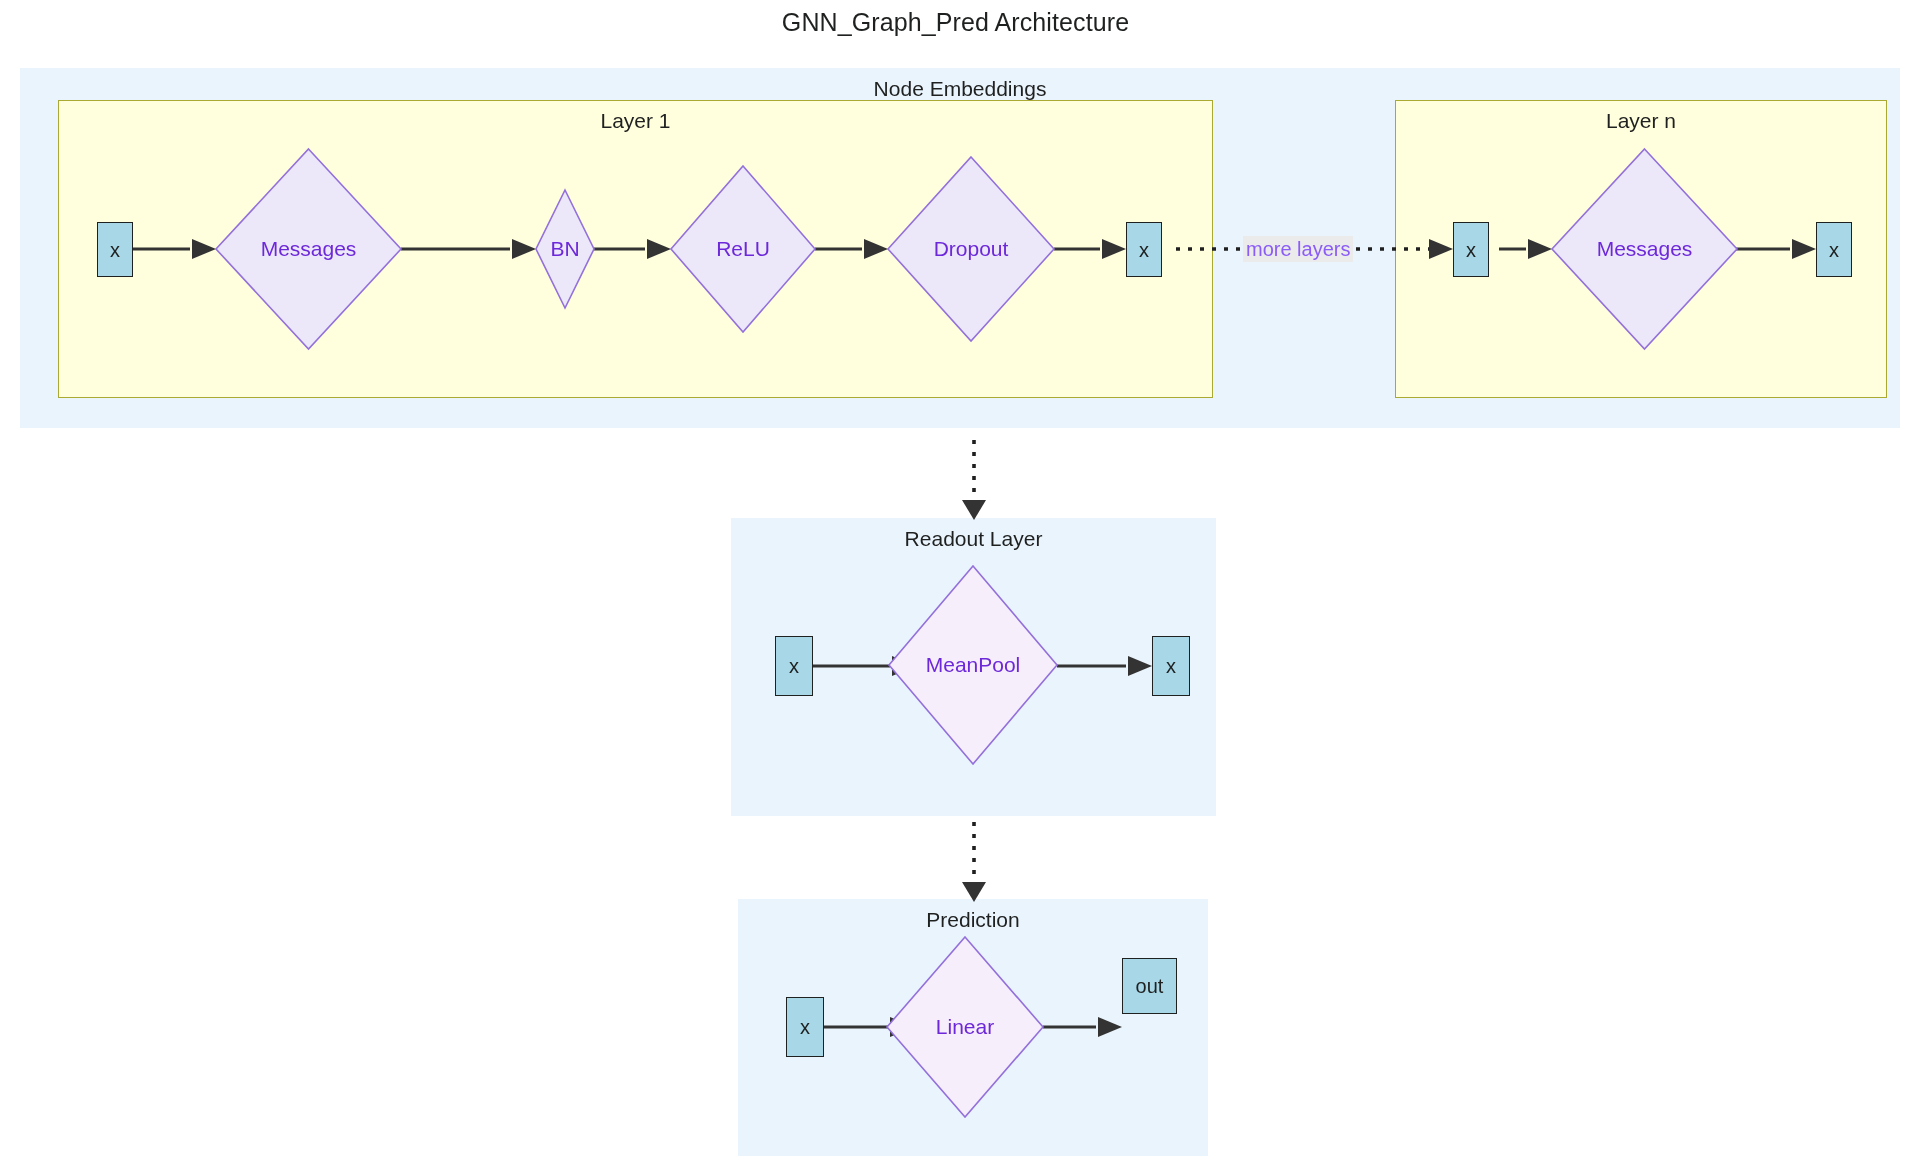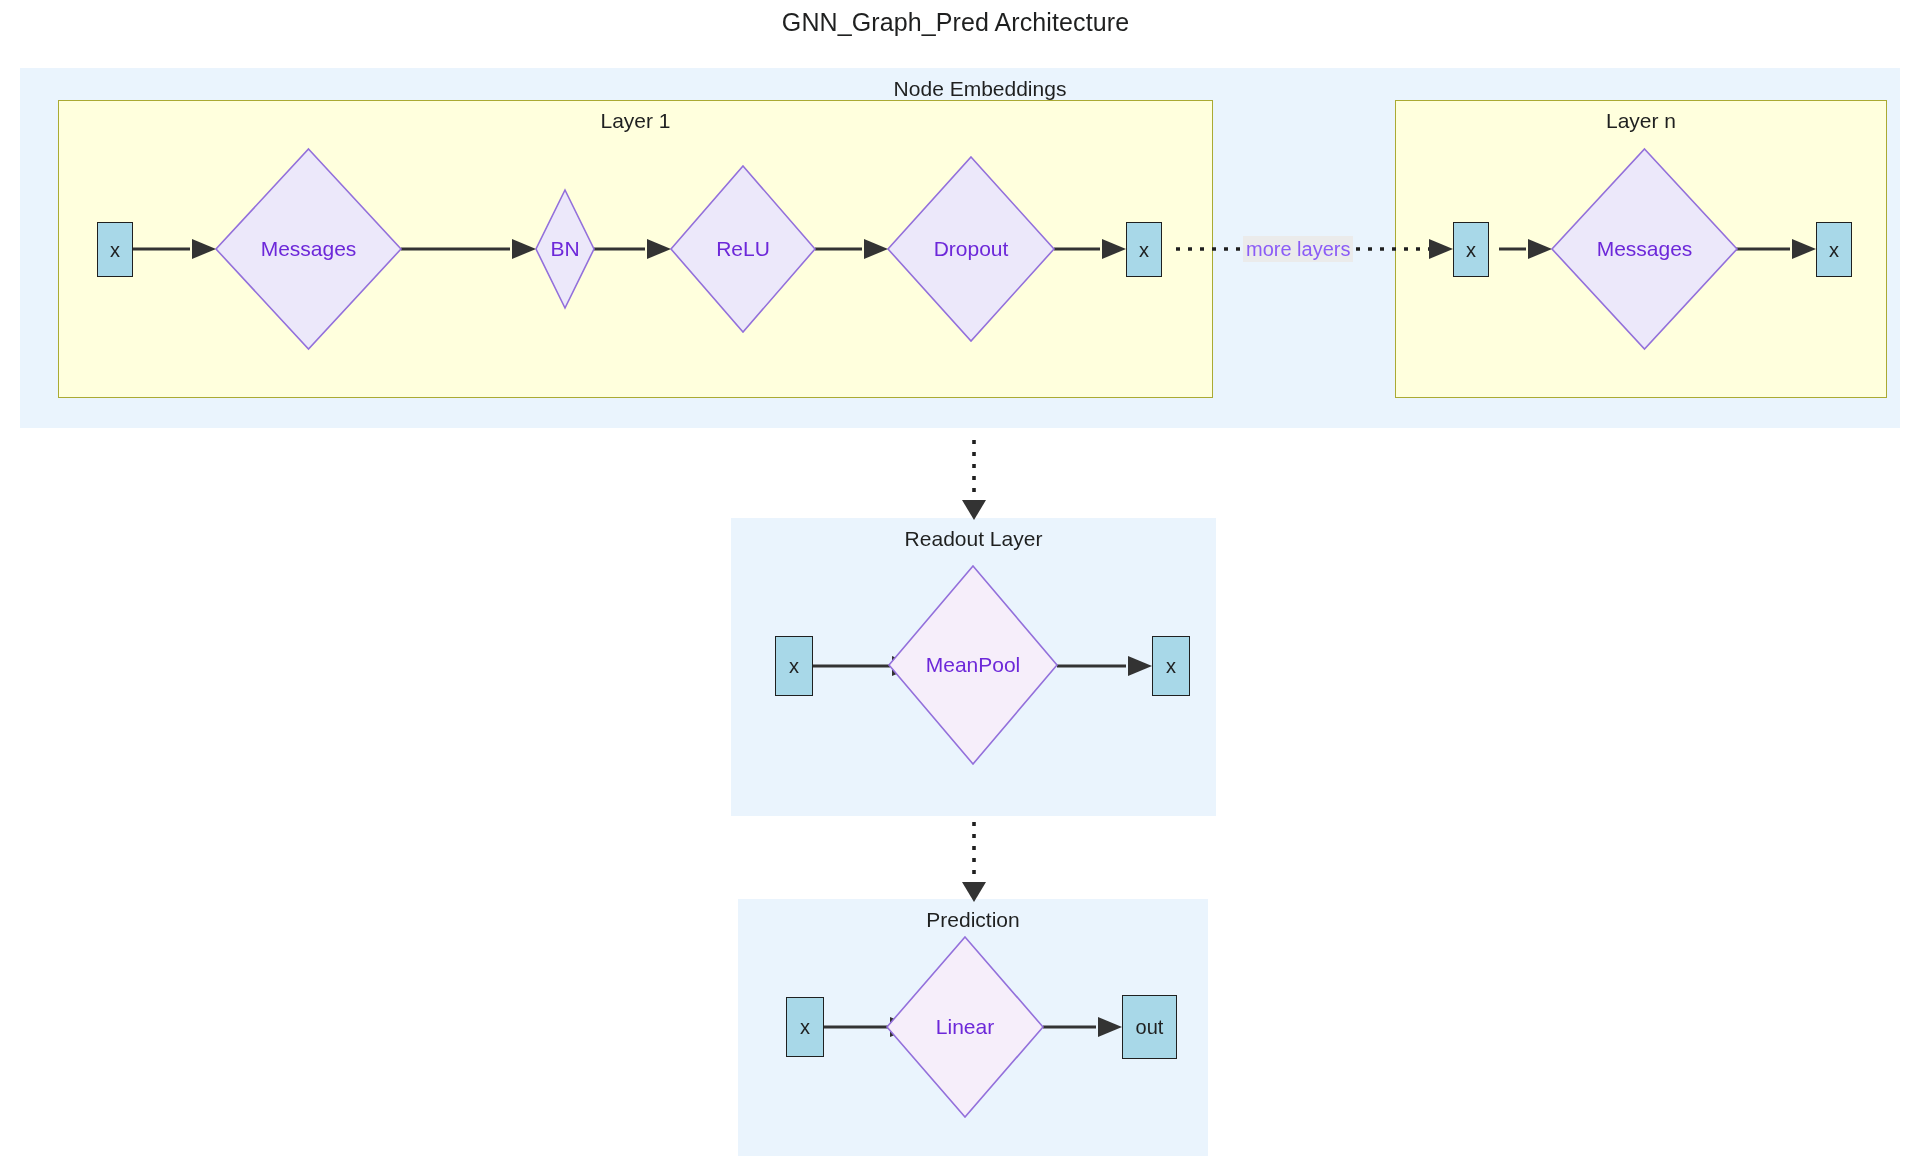--- a/index.html
+++ b/index.html
@@ -130,21 +130,21 @@
     white-space: nowrap;
     line-height: 1.1;
   }
 </style>
 </head>
 <body>
 
 <div class="diagram-title">GNN_Graph_Pred Architecture</div>
 
 <div class="cluster cluster-outer" style="left:20px; top:68px; width:1880px; height:360px;">
-  <div class="cluster-label" style="top:8px;margin-left:20px;">Node Embeddings</div>
+  <div class="cluster-label" style="top:8px;">Node Embeddings</div>
 </div>
 
 <div class="cluster cluster-layer" style="left:58px; top:100px; width:1155px; height:298px;">
   <div class="cluster-label" style="top:8px;text-align:center;">Layer 1</div>
 </div>
 
 <div class="cluster cluster-layer" style="left:1395px; top:100px; width:492px; height:298px;">
   <div class="cluster-label" style="top:8px;">Layer n</div>
 </div>
 
@@ -290,15 +290,15 @@
 
 <div class="node-diamond" style="left:887px; top:937px; width:156px; height:180px;">
   <svg width="156" height="180" viewBox="0 0 156 180">
     <polygon points="78,0 156,90 78,180 0,90" fill="#f6eefa" stroke="#9370db" stroke-width="1.6"></polygon>
   </svg>
   <div class="dlabel">
       <span>Linear</span>
     </div>
 </div>
 
-<div class="node-rect" style="left:1122px; top:995px; width:55px; height:64px;">
+<div class="node-rect" style="left:1122px; top:958px; width:55px; height:56px;">
   <span>out</span>
 </div>
 
 </body></html>

